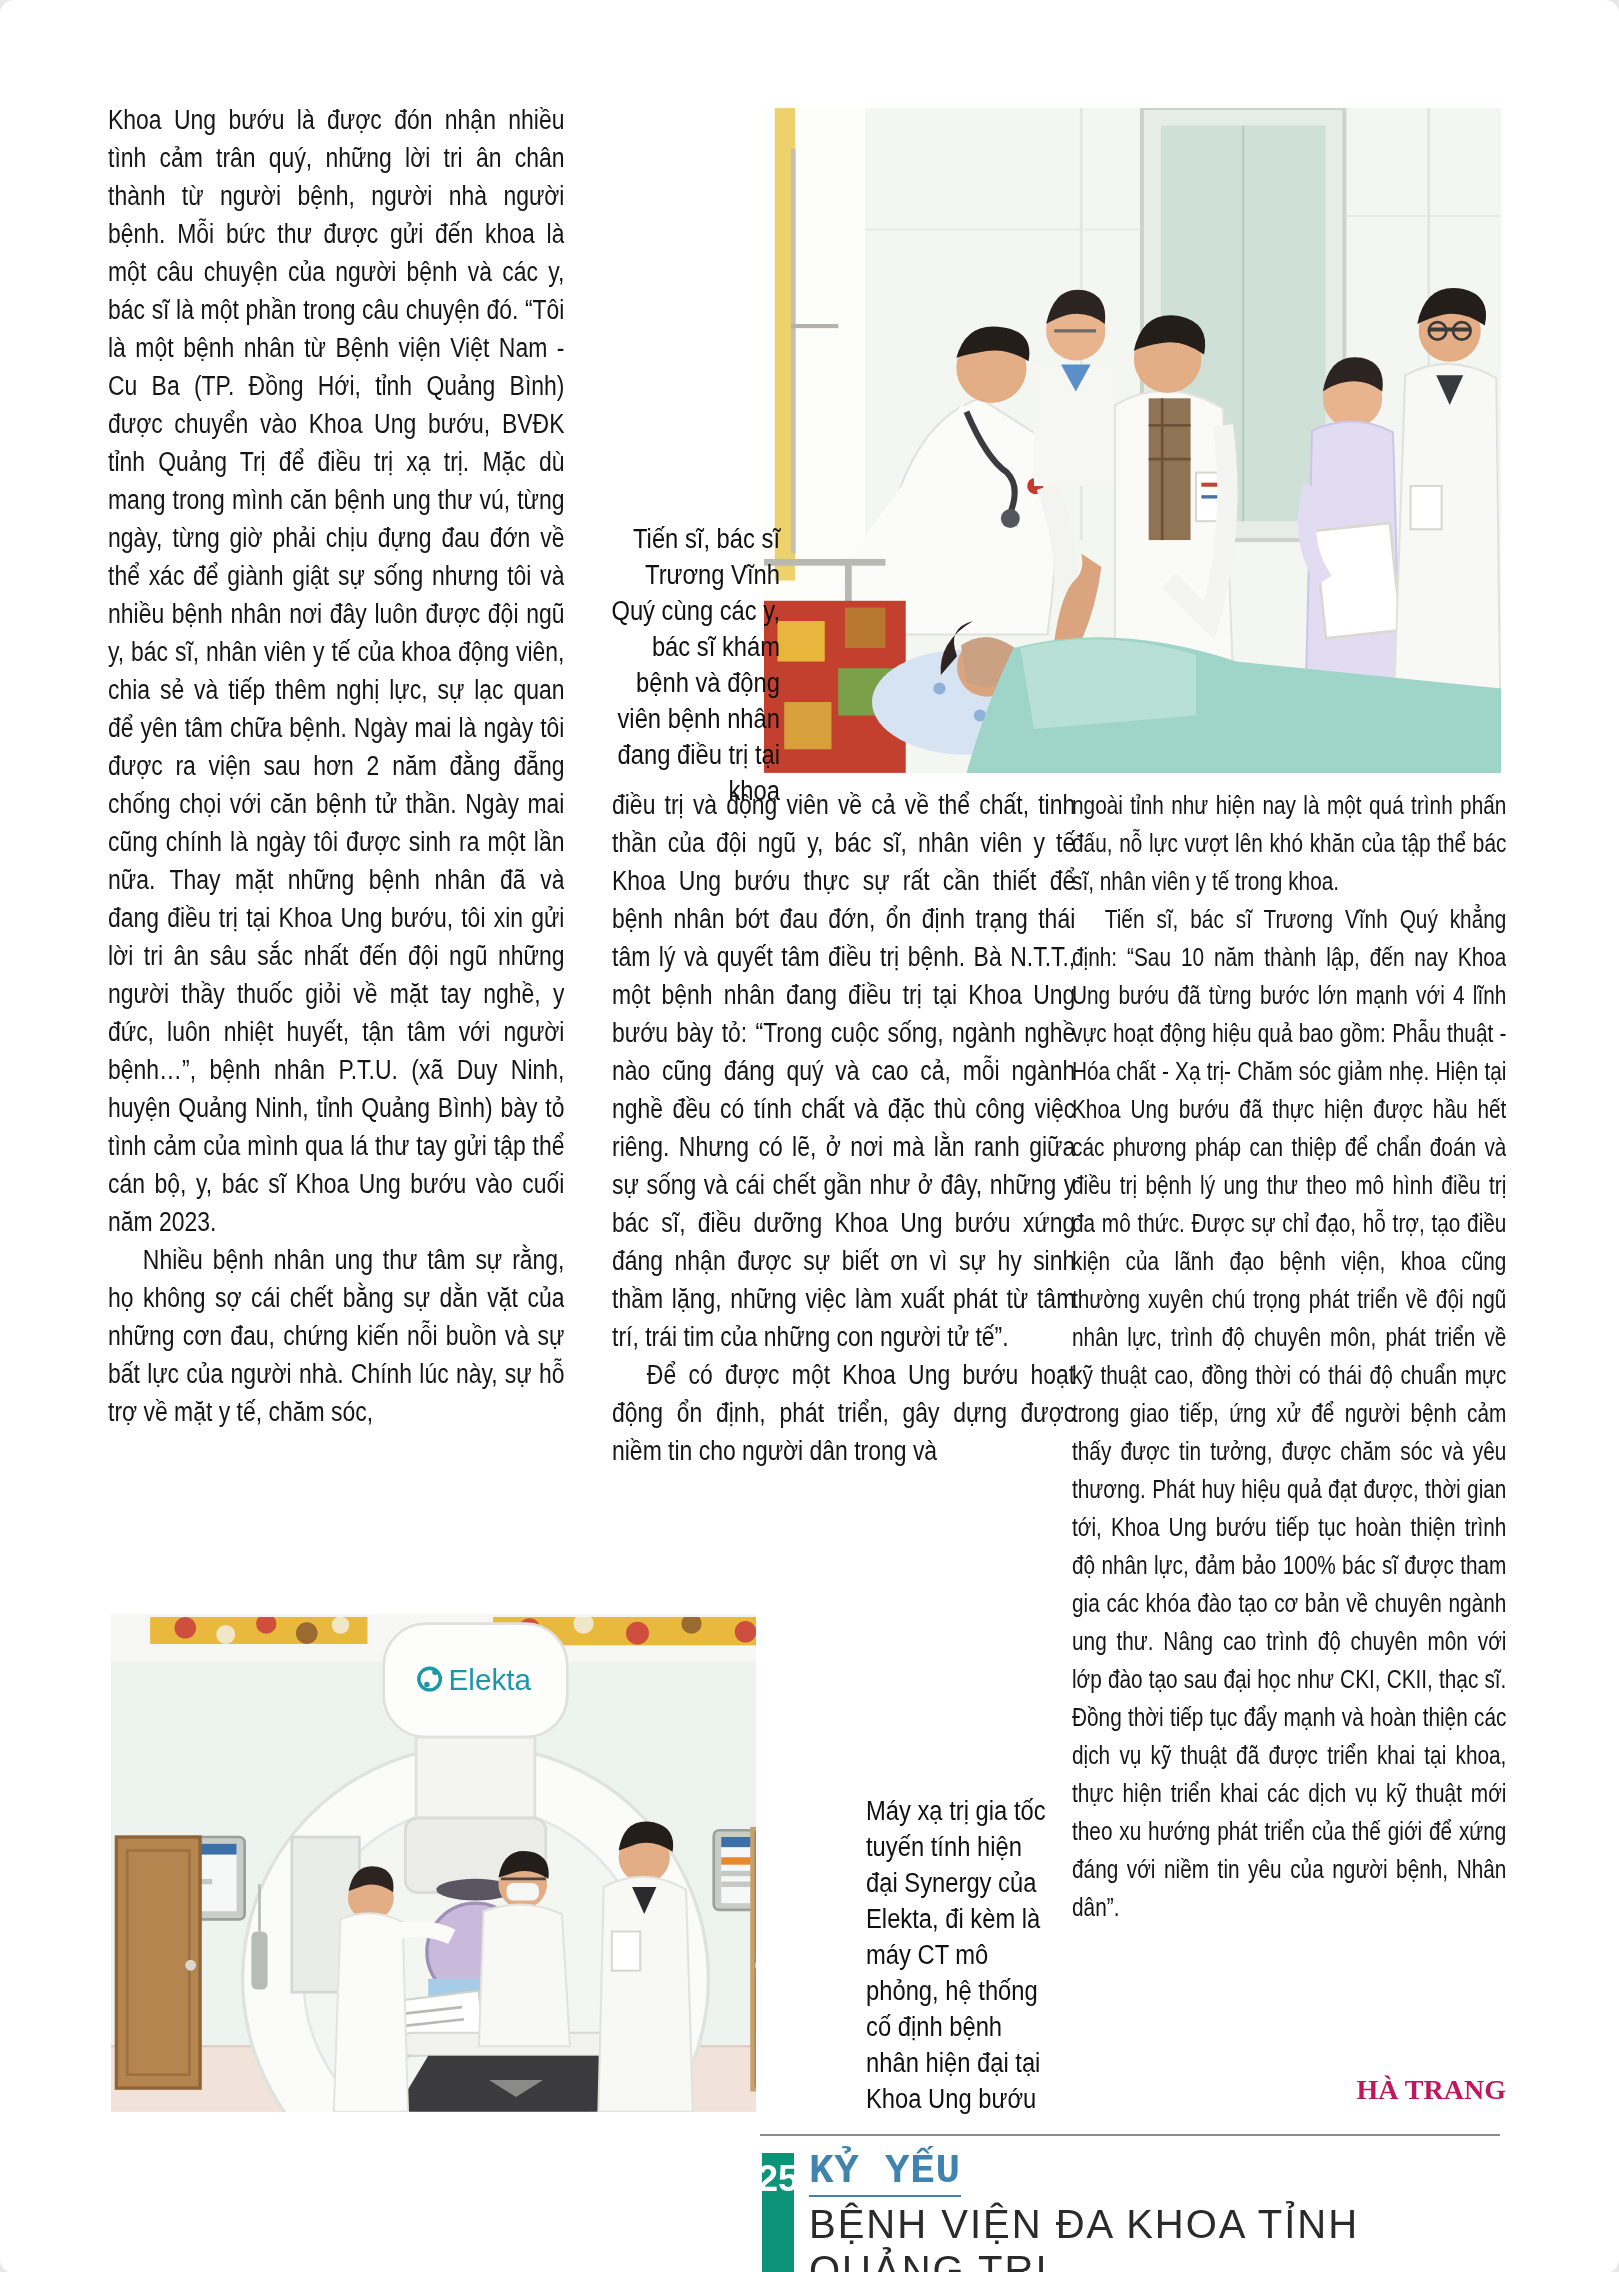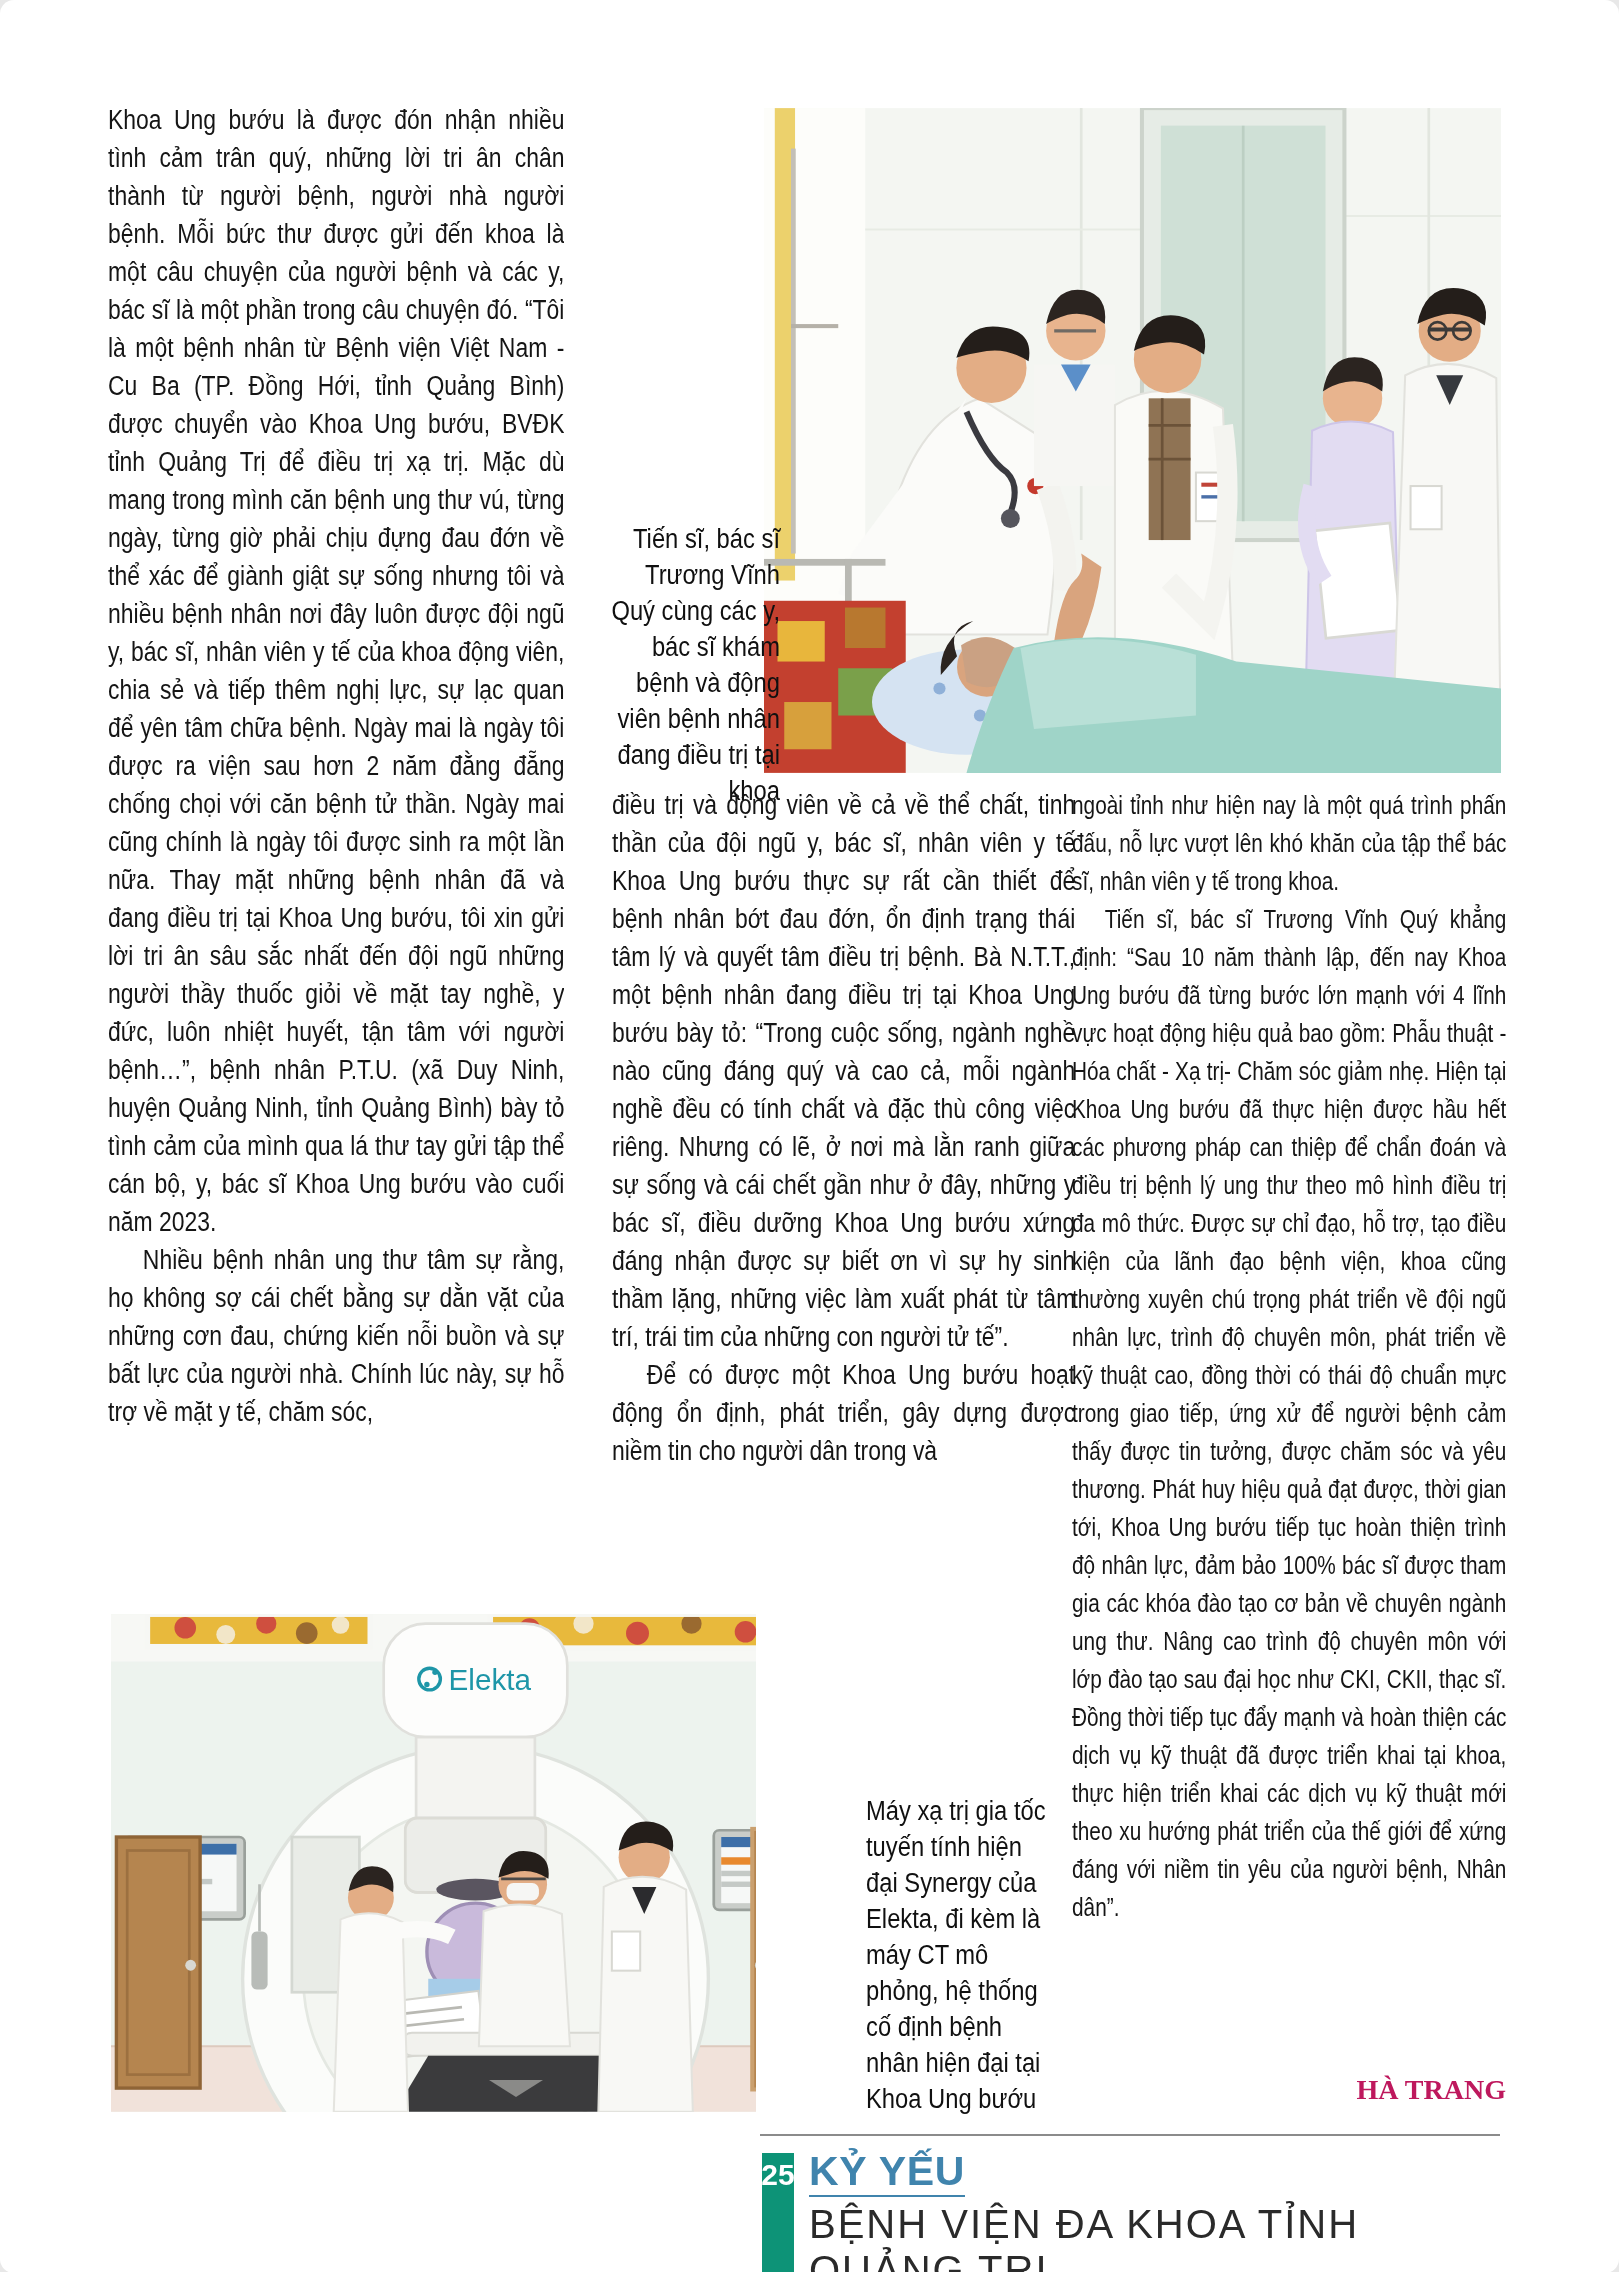--- a/index.html
+++ b/index.html
@@ -19,23 +19,23 @@
   #caption1 .cap-inner{transform-origin:100% 0;}
   
   .photo{position:absolute;overflow:hidden;}
   .photo svg{display:block;}
   
   .byline{position:absolute;font-family:"Liberation Serif", serif;font-weight:bold;
           font-size:28px;text-align:right;color:#be185d;}
   
   .footer-rule{position:absolute;background:#8b8b8b;}
   .page-bar{position:absolute;background:#0d9377;display:flex;justify-content:center;align-items:flex-start;}
-  .page-bar span{color:#ffffff;font-weight:bold;font-size:30px;line-height:1;margin-top:6.8px;}
+  .page-bar span{color:#ffffff;font-weight:bold;font-size:37px;line-height:1;margin-top:6.8px;}
   .footer-titles{position:absolute;}
-  .footer-title{display:inline-block;font-family:Liberation Sans, sans-serif;font-weight:bold;
+  .footer-title{display:inline-block;font-family:Liberation Mono, monospace;font-weight:bold;
                 font-size:41px;line-height:1;color:#4084ad;border-bottom:2.7px solid #4084ad;
                 padding-bottom:2.7px;letter-spacing:0.7px;}
   .footer-subtitle{font-size:40px;line-height:1.15;color:#2a2a2a;letter-spacing:2px;margin-top:4px;
                    font-family:"Liberation Sans", sans-serif;}
 </style>
 </head>
 <body>
 
 <div class="page">
 

